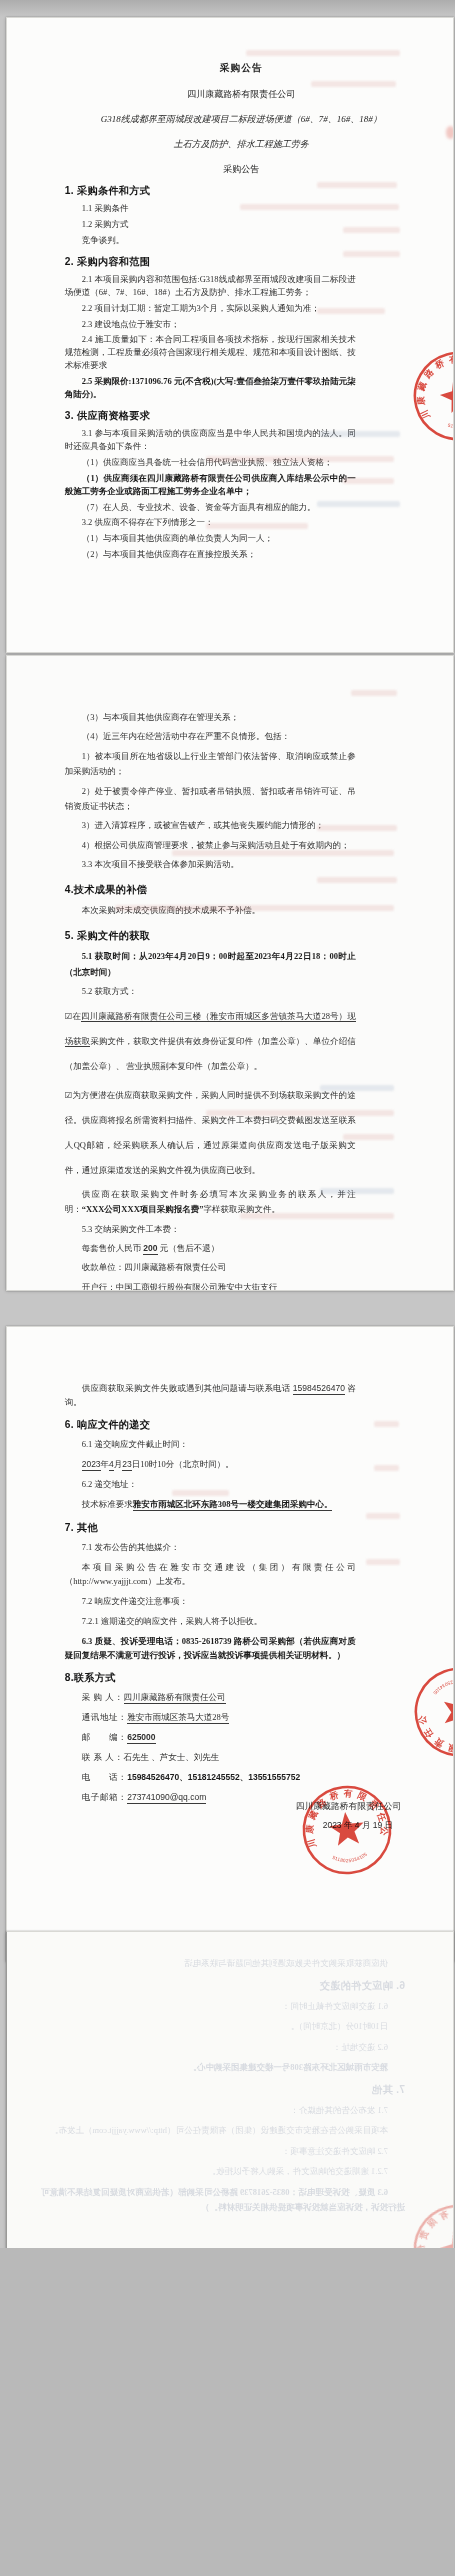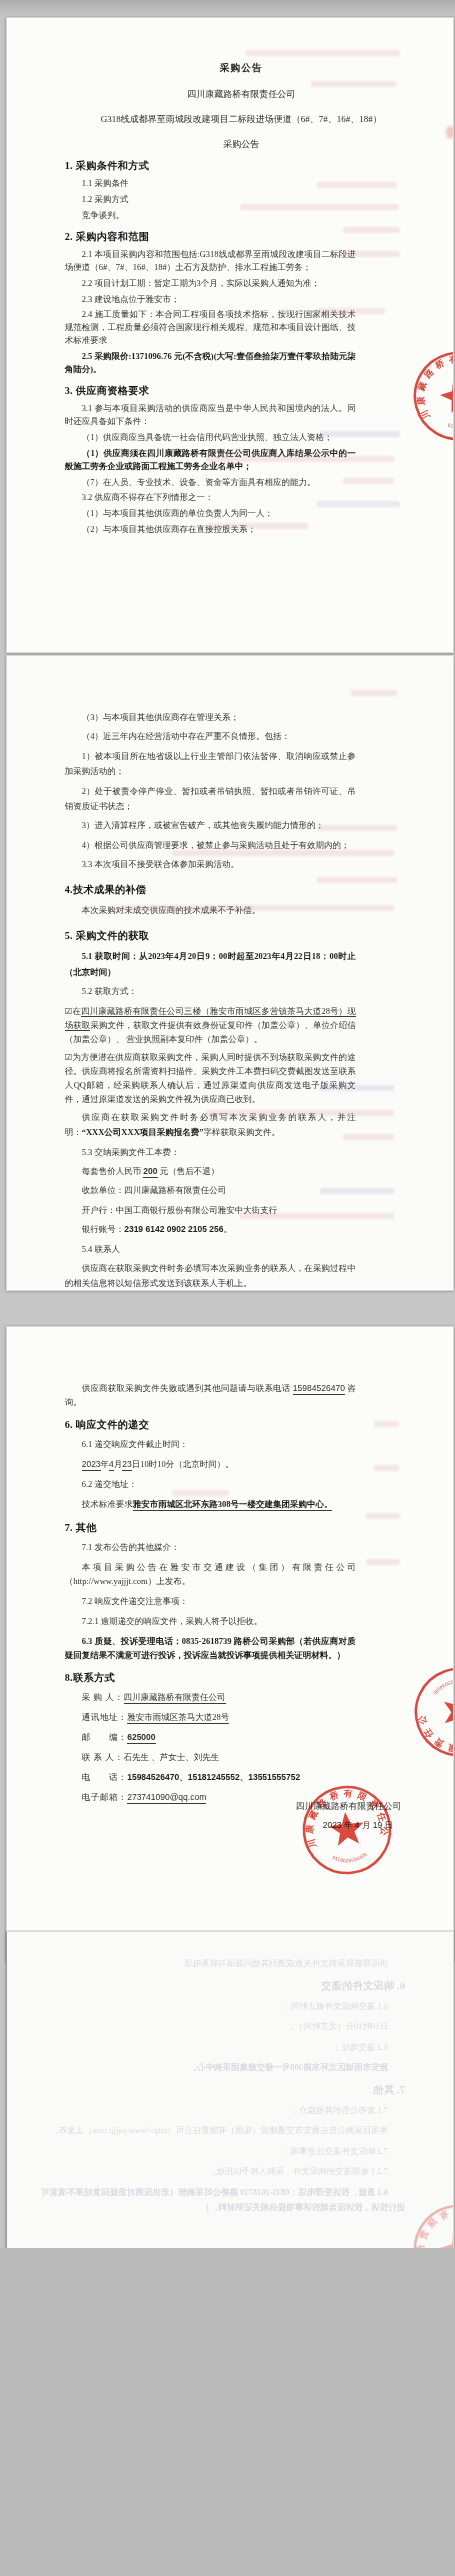--- a/index.html
+++ b/index.html
@@ -21,33 +21,33 @@
   .p3c{top:55px;line-height:13.7px;}
 
   .content p{margin:0 0 2.8px;text-indent:2em;}
   .p2c p{margin:0 0 4px;}
   .p3c p{margin:0 0 6.3px;}
 
   .headwrap{width:376px;margin-left:-11.4px;text-align:center;}
   .headwrap p{margin:0;text-indent:0;}
   .t-main{font-size:9.7px;font-weight:bold;letter-spacing:1.1px;margin-bottom:13.7px !important;color:#222;}
   .t-co{font-size:9px;margin-bottom:12.5px !important;color:#252525;}
-  .t-prj{font-size:9px;margin-bottom:12px !important;color:#252525;}
+  .t-prj{font-size:9px;margin-bottom:12px !important;color:#252525;font-style:italic;}
   .t-sub{font-size:9px;margin-bottom:4.6px !important;color:#252525;}
 
-  .sec{font-family:Liberation Serif, serif;font-weight:bold;font-size:10.2px;
+  .sec{font-family:Liberation Sans, sans-serif;font-weight:bold;font-size:10.2px;
        color:#151515;margin:8px 0 5.1px !important;text-indent:0 !important;letter-spacing:0.3px;}
   .p2c .sec{margin:9px 0 6.3px !important;}
   .p3c .sec{margin:8.5px 0 6.8px !important;}
 
   .b{font-weight:bold;}
   .u{border-bottom:0.6px solid #3a3a3a;padding-bottom:0.6px;}
   .sans{font-family:"Liberation Sans","DejaVu Sans",sans-serif;}
   .dk{color:#1b1b1b;}
-  .cbp{text-indent:0 !important;line-height:14px;}
+  .cbp{text-indent:0 !important;line-height:25px;}
 
   .contact-row{text-indent:2em;margin:0 0 6.3px;}
   .contact-row .lbl{letter-spacing:0.6px;}
 
   
   .sign-co{position:absolute;left:289px;top:474px;font-size:8.8px;color:#2b2b2b;white-space:nowrap;}
   .sign-date{position:absolute;left:316px;top:493px;font-size:8.5px;color:#2b2b2b;white-space:nowrap;
              font-family:"Liberation Sans","DejaVu Sans",sans-serif;}
   .stamp{position:absolute;width:102px;height:102px;mix-blend-mode:multiply;opacity:.9;}
   .stamp.ghosted{opacity:.38;filter:blur(0.6px);}
@@ -85,20 +85,21 @@
 </svg>
 
 <div class="canvas">
 
   <div class="page page-1">
     <div class="content p1c">
       <div class="headwrap">
         <p class="t-main">采购公告</p>
         <p class="t-co">四川康藏路桥有限责任公司</p>
         <p class="t-prj">G318线成都界至雨城段改建项目二标段进场便道（6#、7#、16#、18#）</p>
+        <p class="t-prj">土石方及防护、排水工程施工劳务</p>
         <p class="t-sub">采购公告</p>
       </div>
 
       <p class="sec">1. 采购条件和方式</p>
       <p>1.1 采购条件</p>
       <p>1.2 采购方式</p>
       <p>竞争谈判。</p>
 
       <p class="sec">2. 采购内容和范围</p>
       <p>2.1 本项目采购内容和范围包括:G318线成都界至雨城段改建项目二标段进场便道（6#、7#、16#、18#）土石方及防护、排水工程施工劳务；</p>

